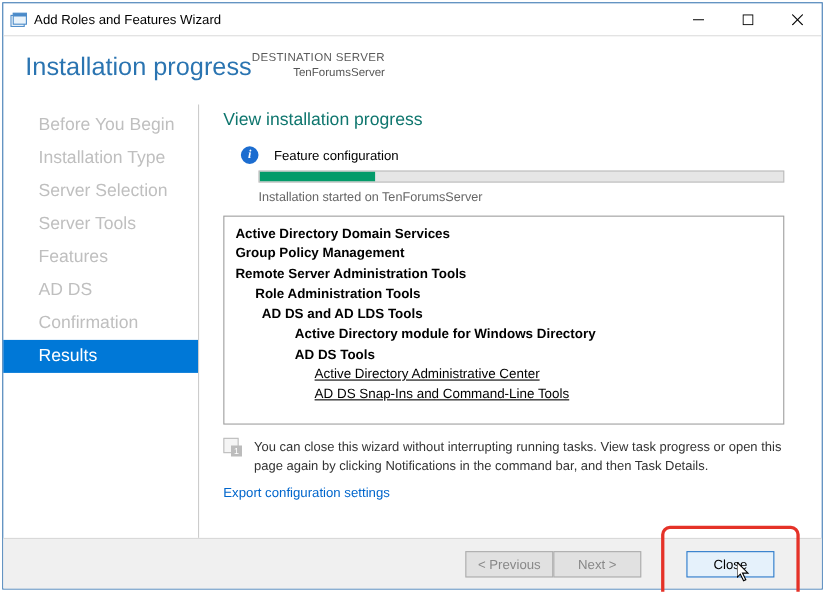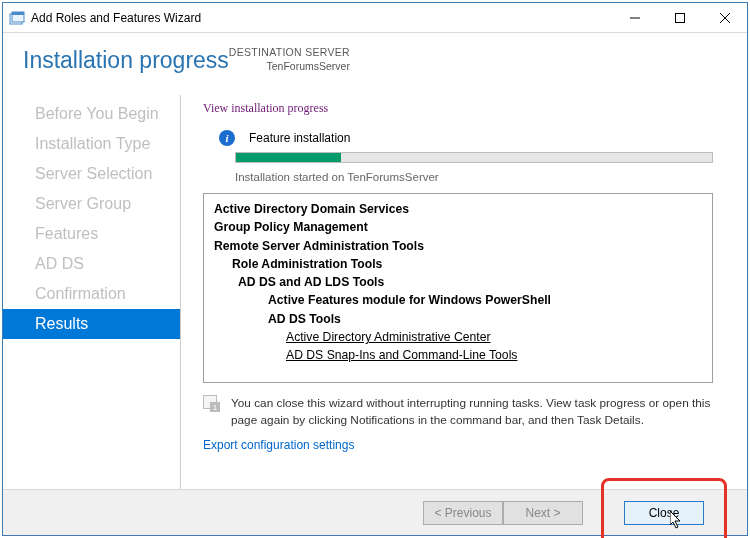--- a/index.html
+++ b/index.html
@@ -12,21 +12,21 @@
   .win-btn { width: 45px; height: 29px; display: flex; align-items: center; justify-content: center; font-size: 14px; color: #000; }
   .header { height: 62px; padding: 10px 30px 0 20px; display: flex; justify-content: flex-start; align-items: flex-start; }
   .page-title { font-size: 23px; font-weight: 300; color: #2a74b1; margin-top: 4px; }
   .dest { text-align: right; font-size: 10.5px; color: #555; line-height: 1.35; margin-top: 2px;}
   .dest .lbl { color: #5a5a5a; letter-spacing: 0.3px;}
   .body { display: flex; height: 394px; }
   .sidebar { width: 178px; border-right: 1px solid #ccc; padding-top: 4px; }
   .sidebar-item { padding: 6px 0 6px 32px; font-size: 16px; color: #bfbfbf; }
   .sidebar-item.active { background: #0078d7; color: #fff; }
   .main { flex: 1; padding: 6px 28px 0 22px; }
-  .main-title { font-size: 12px; color: #701a75; margin-bottom: 14px; font-family: Liberation Serif, serif; }
+  .main-title { font-size: 16px; color: #0f766e; margin-bottom: 14px; }
   .info-row { display: flex; align-items: center; margin-left: 16px; margin-bottom: 6px; }
   .info-icon { width: 16px; height: 16px; border-radius: 50%; background: #1c6dd0; color: #fff; font-family: Georgia, serif; font-style: italic; font-weight: bold; font-size: 11px; display: flex; align-items: center; justify-content: center; margin-right: 14px; }
   .progress-wrap { margin-left: 32px; position: relative; }
   .progress-track { height: 11px; border: 1px solid #bcbcbc; background: #e6e6e6; width: 478px; position: relative; overflow: hidden;}
   .progress-fill { height: 100%; background: #049b6a; width: 22%; }
   .progress-status { font-size: 11.5px; color: #666; margin-top: 8px; margin-bottom: 10px; }
   .feature-box { border: 1px solid #9e9e9e; width: 510px; height: 190px; padding: 6px 10px; font-size: 12.2px; line-height: 1.5; overflow:hidden;}
   .fbold { font-weight: 600; }
   .ind1 { margin-left: 18px; }
   .ind2 { margin-left: 24px; }
@@ -86,45 +86,45 @@
       <div class="lbl">DESTINATION SERVER</div>
       <div>TenForumsServer</div>
     </div>
   </div>
 
   <div class="body">
     <div class="sidebar" id="sidebar">
         <div class="sidebar-item">Before You Begin</div>
         <div class="sidebar-item">Installation Type</div>
         <div class="sidebar-item">Server Selection</div>
-        <div class="sidebar-item">Server Group</div>
+        <div class="sidebar-item">Server Tools</div>
         <div class="sidebar-item">Features</div>
         <div class="sidebar-item">AD DS</div>
         <div class="sidebar-item">Confirmation</div>
         <div class="sidebar-item active">Results</div>
       </div>
     <div class="main">
       <div class="main-title">View installation progress</div>
       <div class="info-row">
         <span class="info-icon">i</span>
-        <span>Feature installation</span>
+        <span>Feature configuration</span>
       </div>
       <div class="progress-wrap">
         <div class="progress-track">
           <div class="progress-fill" id="progress-fill" style="width: 22%;"></div>
         </div>
         <div class="progress-status">Installation started on TenForumsServer</div>
       </div>
       <div class="feature-box" id="feature-box">
           <div class="fbold ind0">Active Directory Domain Services</div>
           <div class="fbold ind0">Group Policy Management</div>
           <div class="fbold ind0">Remote Server Administration Tools</div>
           <div class="fbold ind1">Role Administration Tools</div>
           <div class="fbold ind2">AD DS and AD LDS Tools</div>
-          <div class="fbold ind3">Active Features module for Windows PowerShell</div>
+          <div class="fbold ind3">Active Directory module for Windows Directory</div>
           <div class="fbold ind3">AD DS Tools</div>
           <div class="ind4">Active Directory Administrative Center</div>
           <div class="ind4">AD DS Snap-Ins and Command-Line Tools</div>
         </div>
       <div class="note-row">
         <div class="note-icon">
             <div class="note-flag"></div>
           </div>
         <div class="note-text">You can close this wizard without interrupting running tasks. View task progress or open this page again by clicking Notifications in the command bar, and then Task Details.</div>
       </div>

